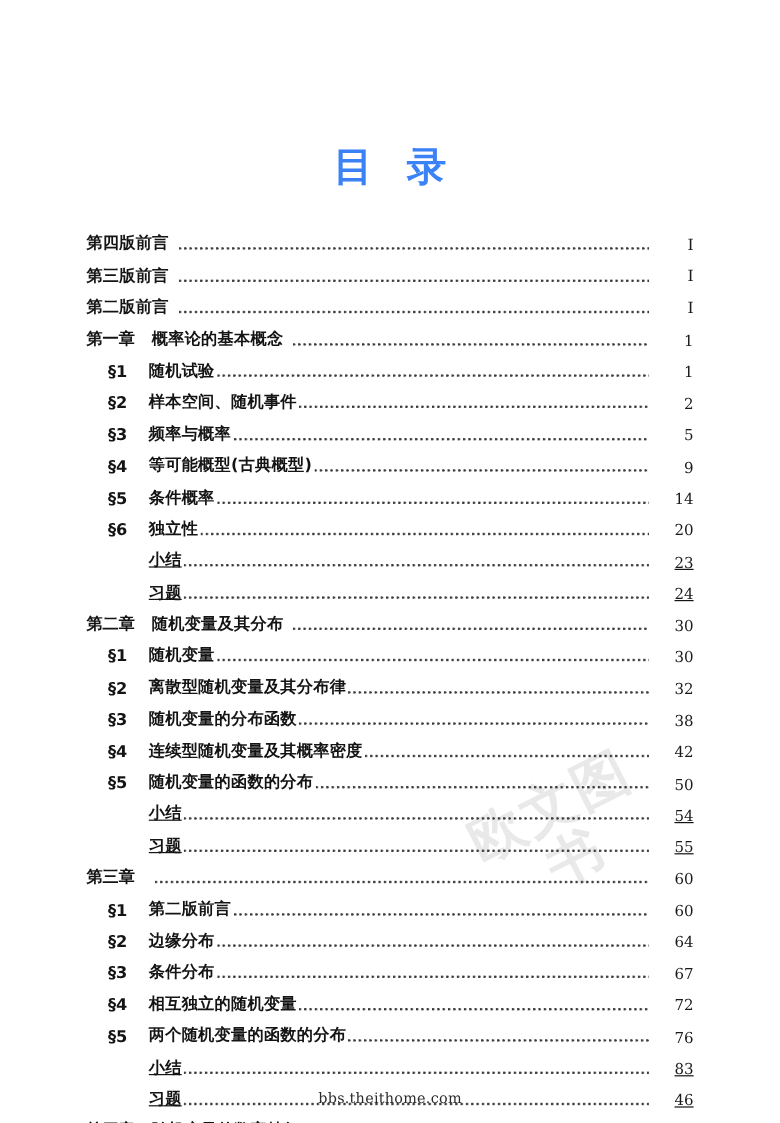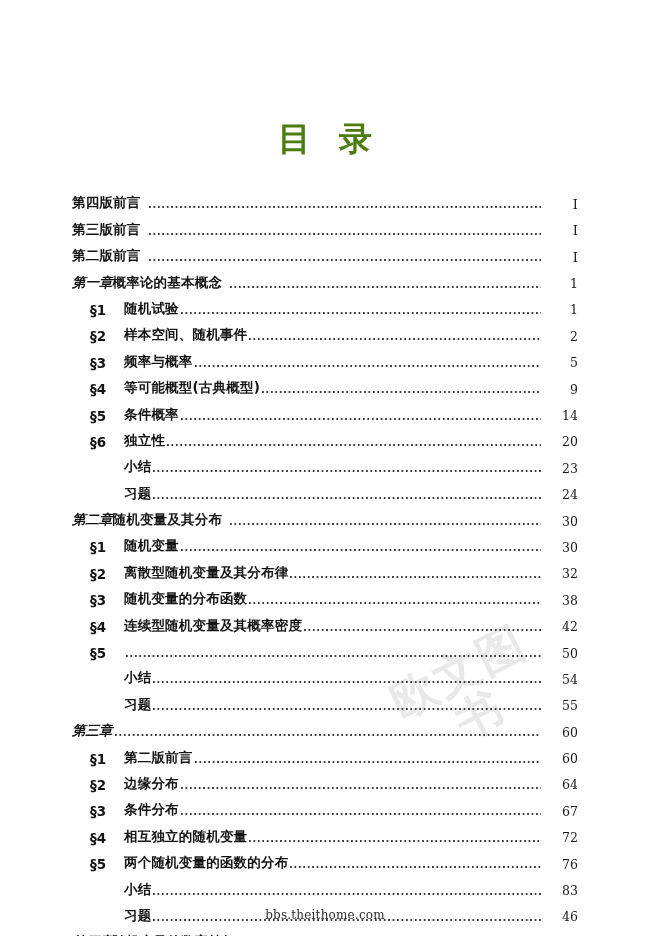--- a/index.html
+++ b/index.html
@@ -49,21 +49,21 @@
   #toc-title {
     position: absolute;
     top: 117px;
     left: 0;
     width: 650px;
     text-align: center;
     font-size: 33px;
     font-weight: 700;
     letter-spacing: 28px;
     text-indent: 28px;
-    color: #4d7c0f;
+    color: #3b82f6;
     z-index: 2;
   }
 
   
   #toc-list {
     position: absolute;
     top: 186px;
     left: 72px;
     width: 506px;
     z-index: 2;
@@ -84,36 +84,37 @@
   }
   
   .entry.level-section {
     font-weight: 700;
     padding-left: 18px;
   }
   
   .entry.level-tail {
     font-weight: 700;
     padding-left: 18px;
+    text-decoration: underline;
   }
 
   .num {
     display: inline-block;
     width: 34px;
     flex: 0 0 34px;
     font-weight: 700;
   }
   .entry.level-chapter > .label {
     
   }
   .chap-no {
     display: inline-block;
     flex: 0 0 auto;
-    font-weight: 700;
-    font-style: italic;
+    margin-right: 14px;
+    font-weight: 700;
   }
   .label {
     flex: 0 0 auto;
     font-weight: 700;
     letter-spacing: 0.2px;
   }
   .label.pad-right {
     padding-right: 6px;
     text-align: right;
   }
@@ -271,20 +272,21 @@
         <span class="pageno">38</span>
       </div>
       <div class="entry level-section">
         <span class="num">§4</span>
         <span class="label">连续型随机变量及其概率密度</span>
         <span class="leader"></span>
         <span class="pageno">42</span>
       </div>
       <div class="entry level-section">
         <span class="num">§5</span>
+        <span class="label">随机变量的函数的分布</span>
         <span class="leader"></span>
         <span class="pageno">50</span>
       </div>
       <div class="entry level-tail">
         <span class="num"></span>
         <span class="label">小结</span>
         <span class="leader"></span>
         <span class="pageno">54</span>
       </div>
       <div class="entry level-tail">

